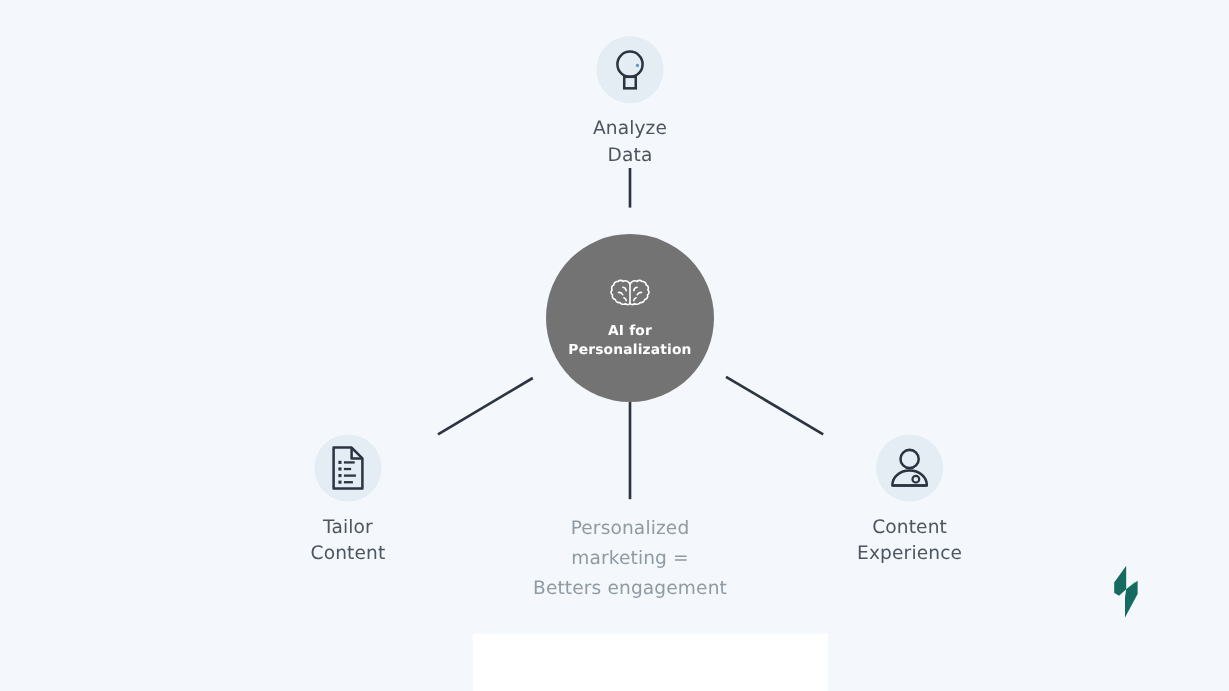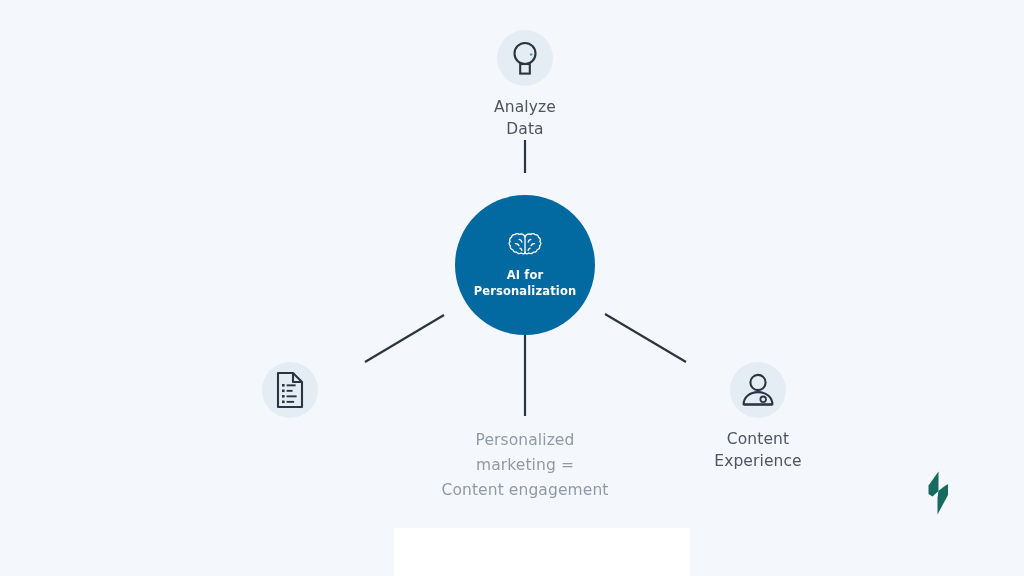--- a/index.html
+++ b/index.html
@@ -32,21 +32,21 @@
   }
 
   
   .hub {
     position: absolute;
     left: 455px;
     top: 195px;
     width: 140px;
     height: 140px;
     border-radius: 50%;
-    background: #0369a1;
+    background: #737373;
     display: flex;
     flex-direction: column;
     align-items: center;
     justify-content: center;
     box-sizing: border-box;
   }
   .hub-icon {
     width: 40px;
     height: 32px;
     margin-bottom: 6px;
@@ -179,38 +179,40 @@
           <rect x="12.6" y="13.4" width="9" height="1.9"></rect>
           <rect x="8" y="18.5" width="2.6" height="2.6"></rect>
           <rect x="12.6" y="18.9" width="6" height="1.9"></rect>
           <rect x="8" y="24" width="2.6" height="2.6"></rect>
           <rect x="12.6" y="24.4" width="10" height="1.9"></rect>
           <rect x="8" y="29.5" width="2.6" height="2.6"></rect>
           <rect x="12.6" y="29.9" width="7.5" height="1.9"></rect>
         </g>
       </svg>
     </div>
+    <div class="node-label">Tailor
+Content</div>
   </div>
 
   <div class="node" id="node-enhance">
     <div class="node-badge">
       <svg width="36" height="36" viewBox="0 0 36 36">
         <circle cx="18" cy="10.5" r="7.6" fill="none" stroke="#2b3440" stroke-width="2.1"></circle>
         <path d="M3.6 32.5c0-7.3 6.4-12.4 14.4-12.4s14.4 5.1 14.4 12.4z" fill="none" stroke="#2b3440" stroke-width="2.1" stroke-linejoin="round"></path>
         <line x1="4" y1="32.5" x2="32" y2="32.5" stroke="#2b3440" stroke-width="2.1"></line>
         <circle cx="23.2" cy="27.3" r="2.8" fill="none" stroke="#2b3440" stroke-width="1.8"></circle>
       </svg>
     </div>
     <div class="node-label">Content
 Experience</div>
   </div>
 
   <div class="caption">Personalized
 marketing =
-Content engagement</div>
+Betters engagement</div>
 
   <div class="bottom-panel"></div>
 
   <svg class="logo" viewBox="0 0 40 46">
     <path d="M20.5 1.5 L10.5 15.5 L10.5 24 L14.5 26.5 L20.5 21 Z" fill="#166a5f"></path>
     <path d="M20.5 21 L28 14.5 L24.5 24.5 L20.5 28 Z" fill="#4ad17f"></path>
     <path d="M20.5 21 L30 14 L30 25 L19.5 44.5 L19.5 28 Z" fill="#166a5f"></path>
   </svg>
 
 </div>

